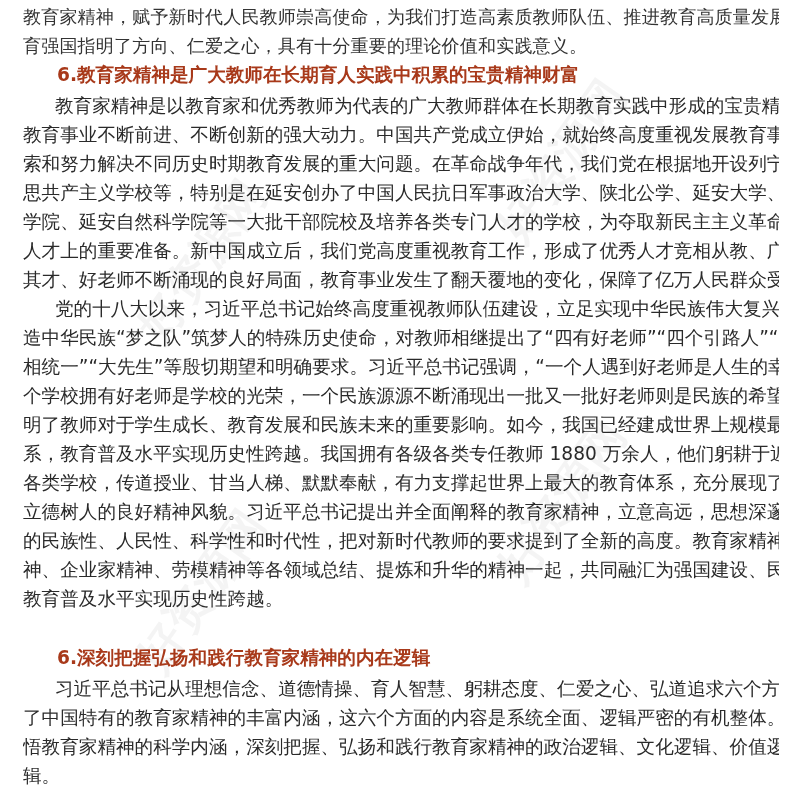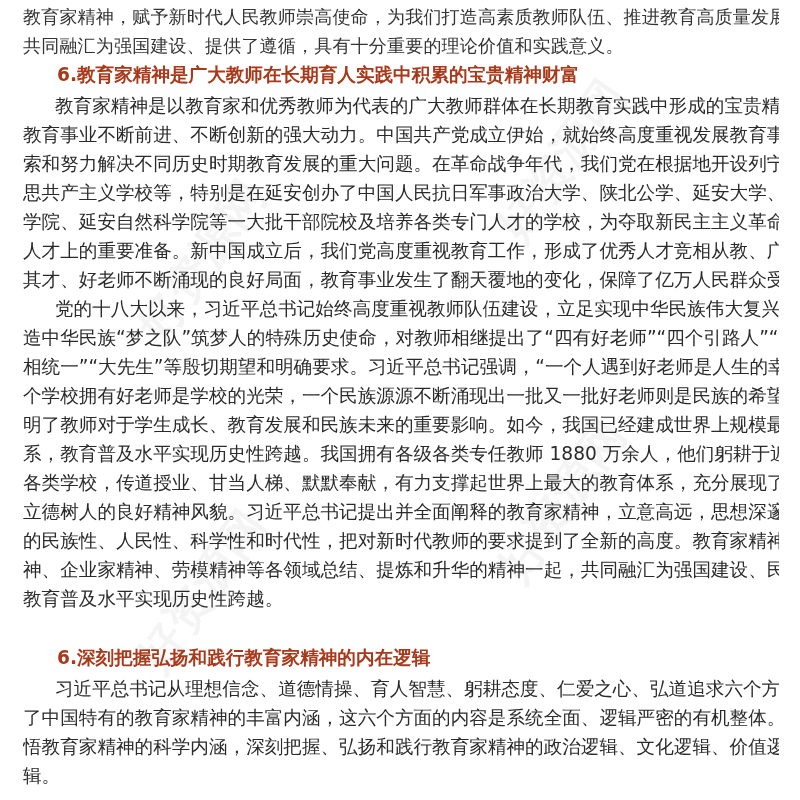--- a/index.html
+++ b/index.html
@@ -32,21 +32,21 @@
 <body>
 
 <div class="watermark" style="left:110px; top:230px;">好资源网</div>
 <div class="watermark" style="left:470px; top:130px;">好资源网</div>
 <div class="watermark" style="left:110px; top:560px;">好资源网</div>
 <div class="watermark" style="left:470px; top:470px;">好资源网</div>
 
 <div class="page">
 
   <div class="line serif" style="top:2px;">教育家精神，赋予新时代人民教师崇高使命，为我们打造高素质教师队伍、推进教育高质量发展、建设教</div>
-  <div class="line serif last" style="top:31px;">共同融汇为强国建设、提供了遵循，具有十分重要的理论价值和实践意义。</div>
+  <div class="line serif last" style="top:31px;">育强国指明了方向、仁爱之心，具有十分重要的理论价值和实践意义。</div>
 
   <div class="heading" style="top:60px; color:#a8391a;">6.教育家精神是广大教师在长期育人实践中积累的宝贵精神财富</div>
 
   <div class="line indent" style="top:91px;">教育家精神是以教育家和优秀教师为代表的广大教师群体在长期教育实践中形成的宝贵精神，是推动</div>
   <div class="line" style="top:120px;">教育事业不断前进、不断创新的强大动力。中国共产党成立伊始，就始终高度重视发展教育事业，积极探</div>
   <div class="line" style="top:149px;">索和努力解决不同历史时期教育发展的重大问题。在革命战争年代，我们党在根据地开设列宁学校、马克</div>
   <div class="line" style="top:178px;">思共产主义学校等，特别是在延安创办了中国人民抗日军事政治大学、陕北公学、延安大学、鲁迅艺术文</div>
   <div class="line" style="top:207px;">学院、延安自然科学院等一大批干部院校及培养各类专门人才的学校，为夺取新民主主义革命的胜利做了</div>
   <div class="line" style="top:236px;">人才上的重要准备。新中国成立后，我们党高度重视教育工作，形成了优秀人才竞相从教、广大教师尽展</div>
   <div class="line" style="top:265px;">其才、好老师不断涌现的良好局面，教育事业发生了翻天覆地的变化，保障了亿万人民群众受教育的权利。</div>

